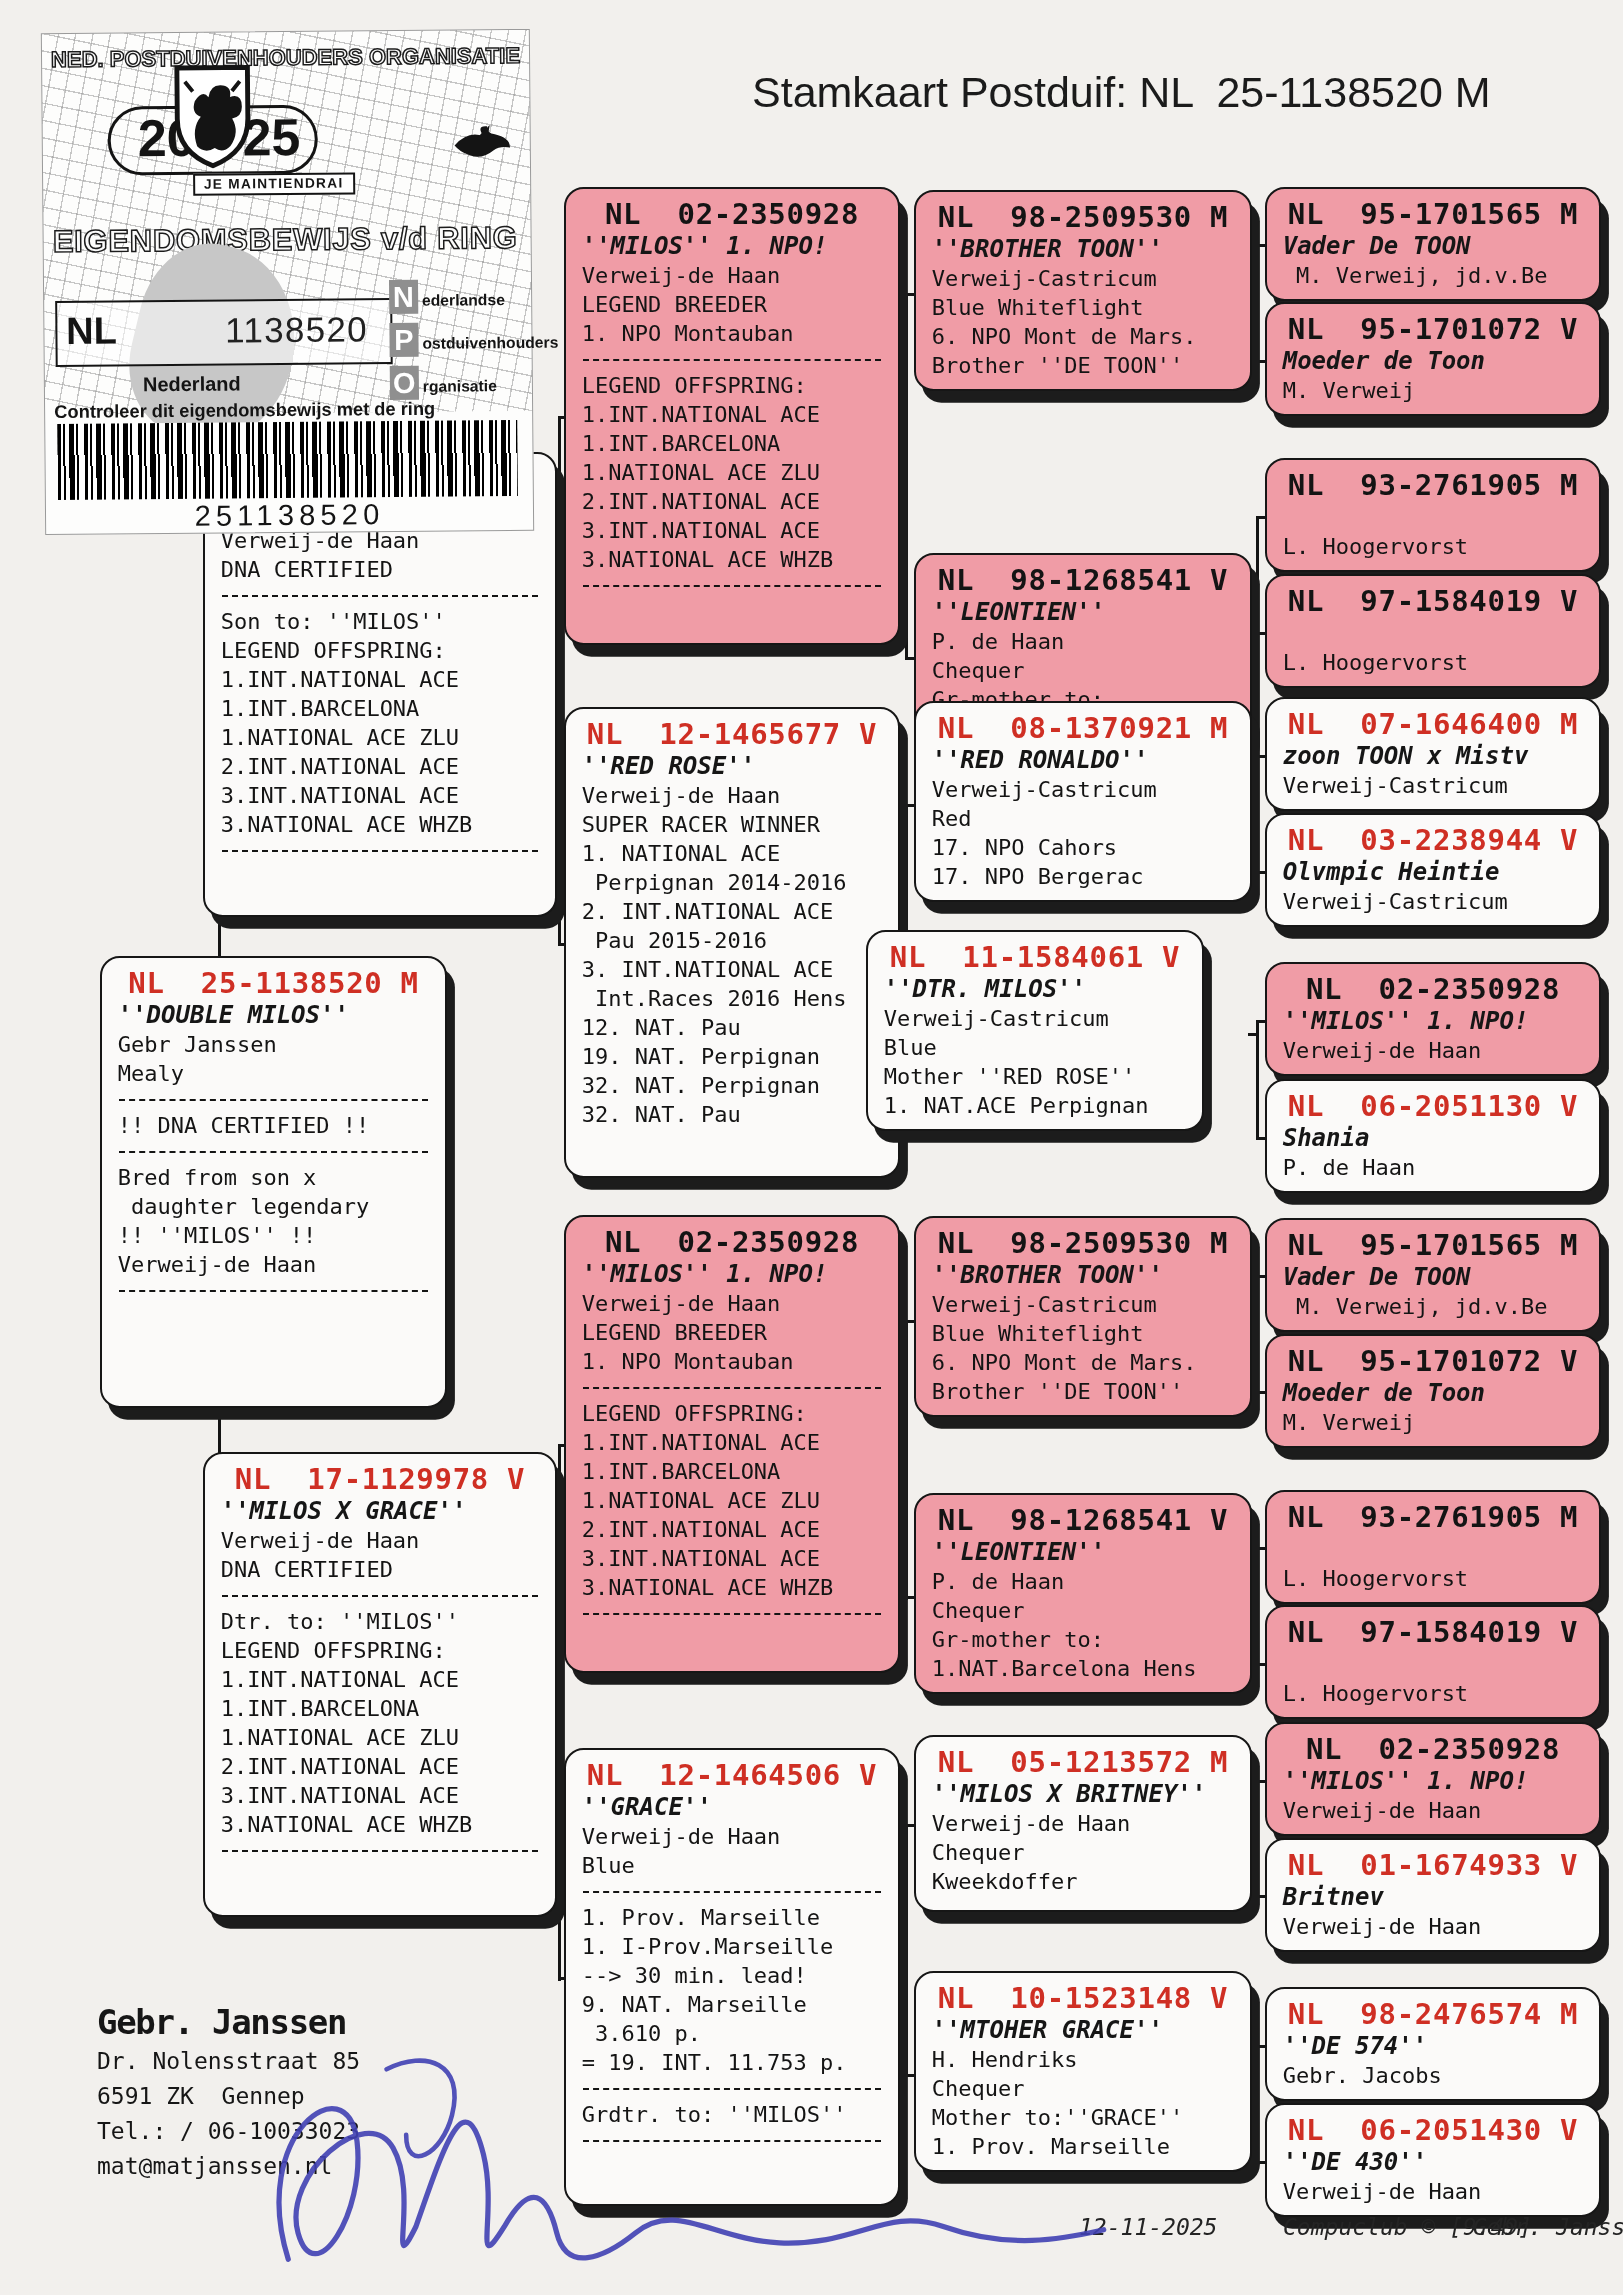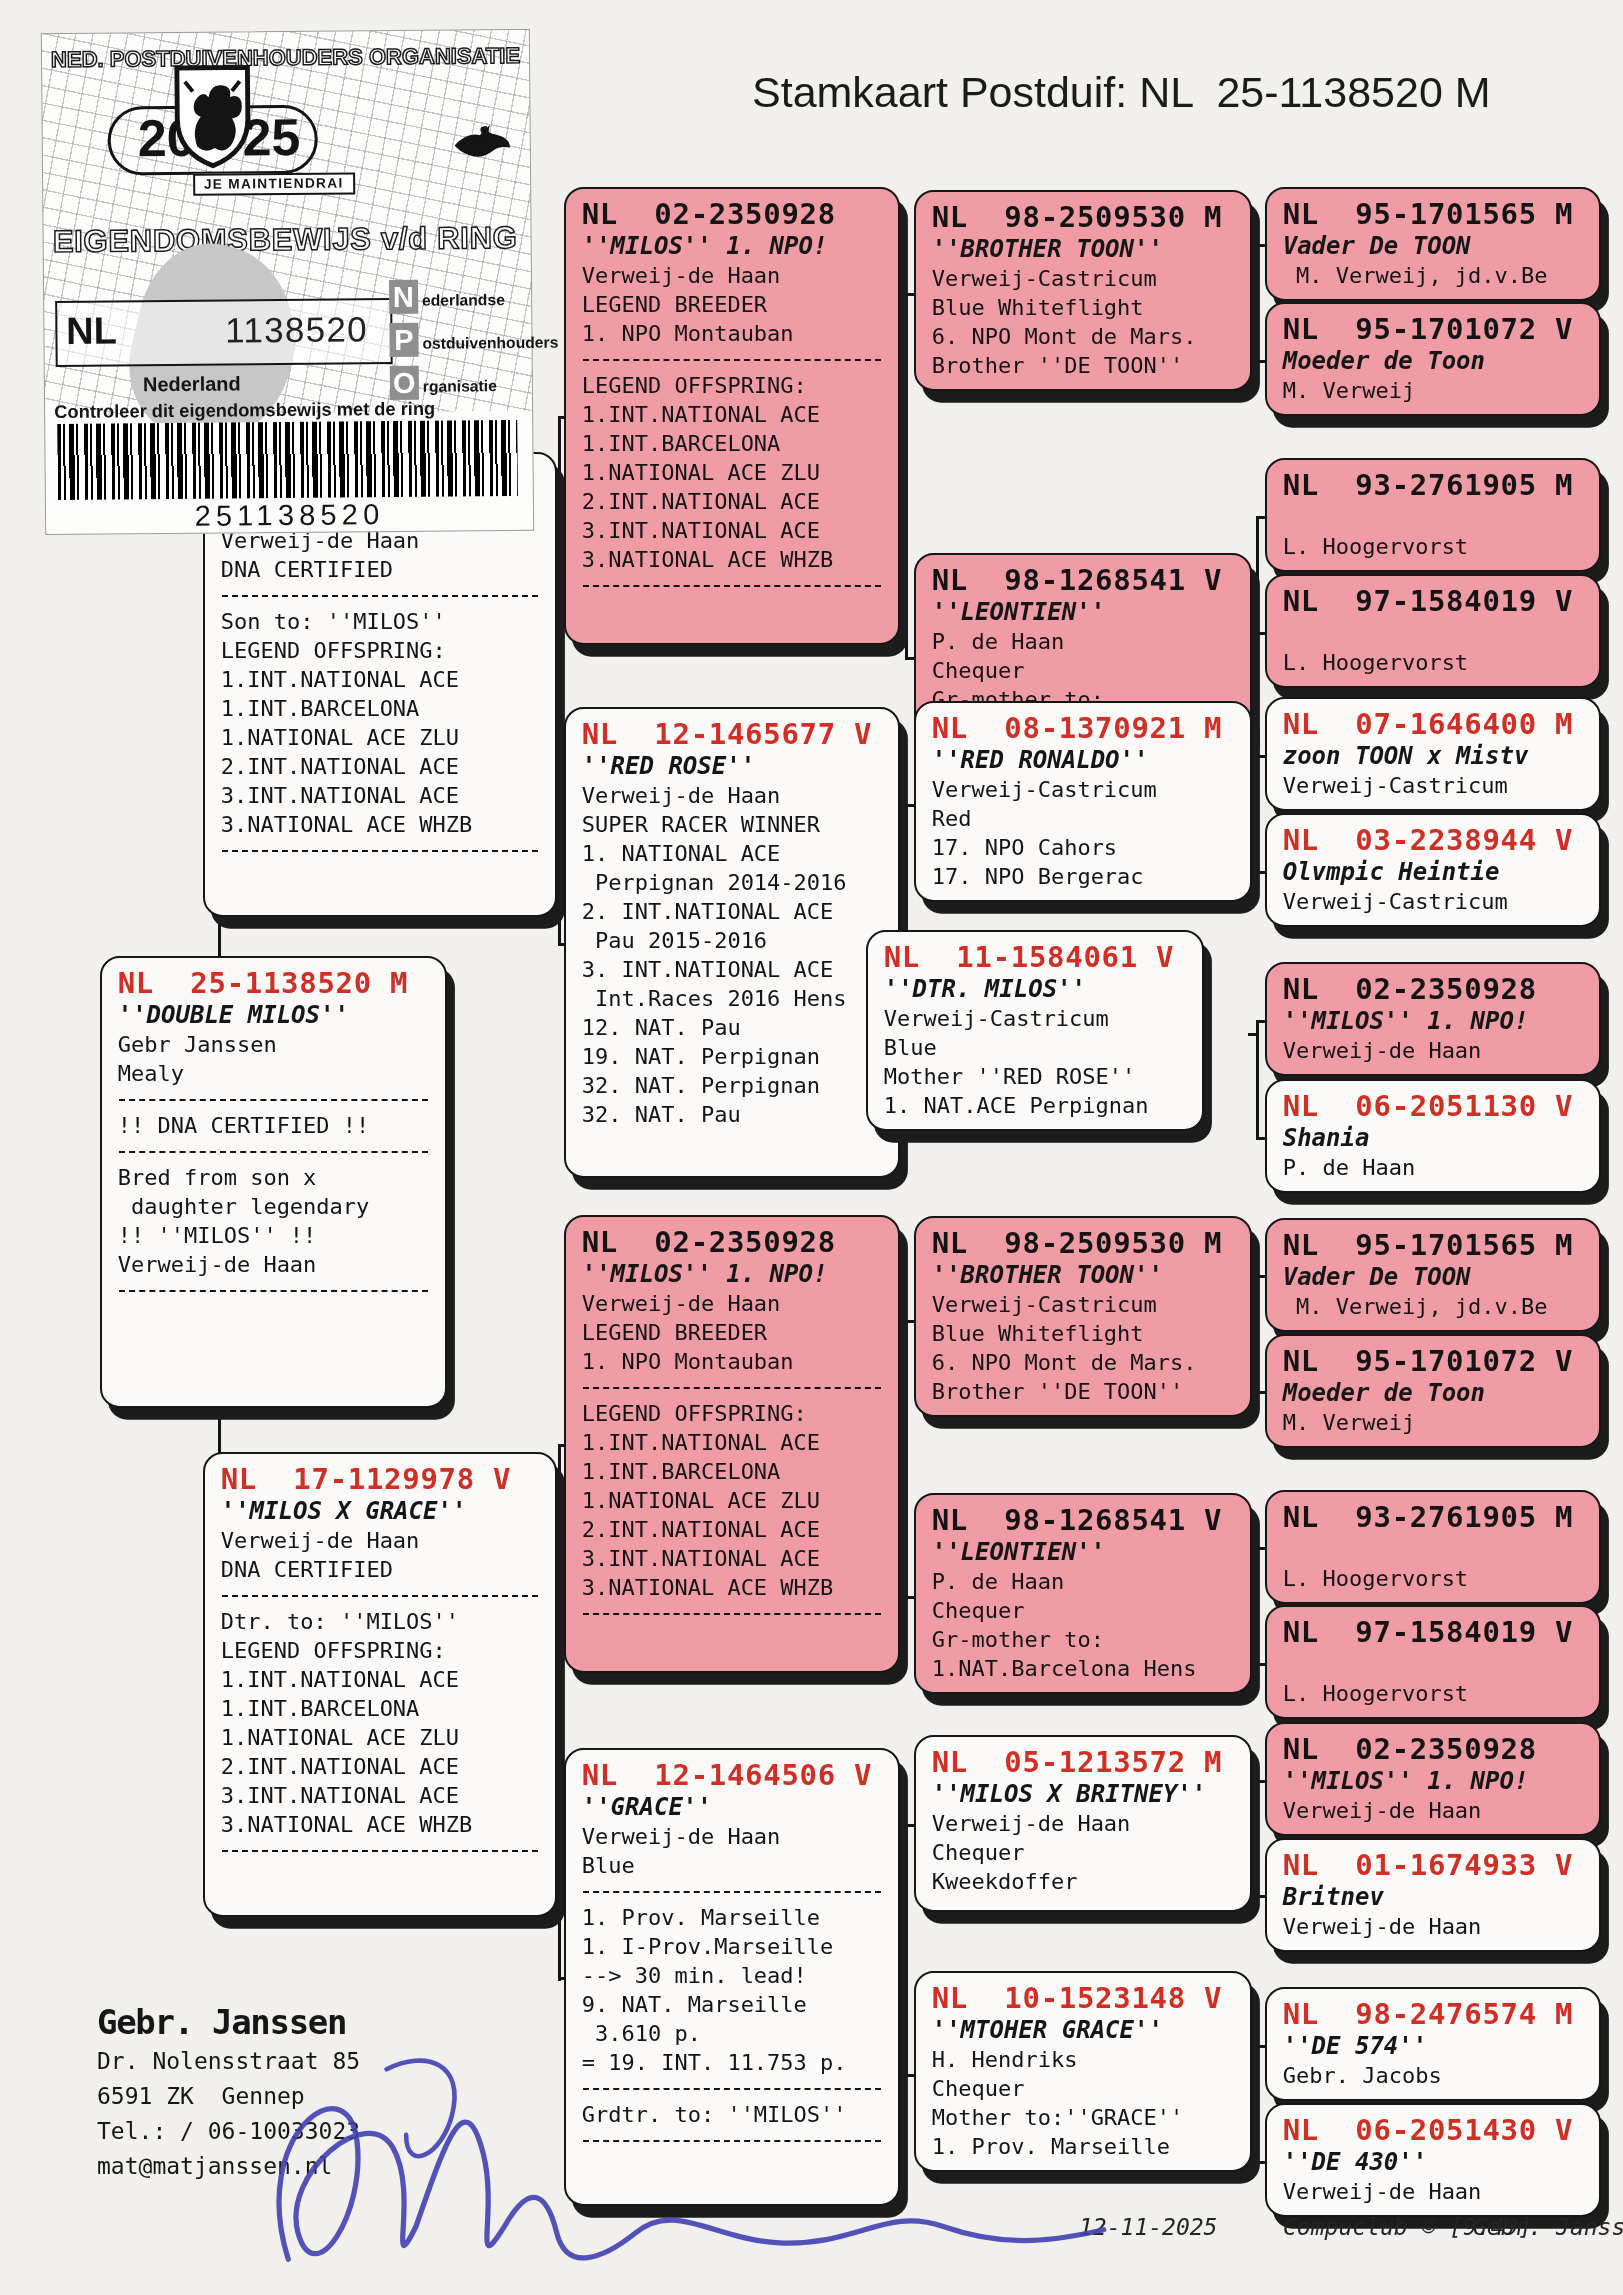--- a/index.html
+++ b/index.html
@@ -3,21 +3,21 @@
 <meta charset="utf-8">
 <style>
   html,body{margin:0;padding:0;background:#e7e5e2;}
   body{width:1623px;height:2295px;position:relative;overflow:hidden;
        font-family:"DejaVu Sans Mono",monospace;color:#161616;}
   .sheet{position:absolute;inset:0;background:#f2f0ed;}
   
   .pbox{position:absolute;background:#fbfaf9;border:2.6px solid #161616;border-radius:19.6px;
         box-shadow:7.9px 11.8px 0 #1c1c1c;padding:9.2px 15.7px;box-sizing:border-box;z-index:2;}
   .pbox.pink{background:#f09ca6;}
-  .ring{font-size:29px;line-height:33px;font-weight:bold;white-space:pre;letter-spacing:0.7px;}
+  .ring{font-size:29px;line-height:33px;font-weight:bold;white-space:pre;letter-spacing:0.7px;text-align:center;}
   .ring.red{color:#cf2f24;}
   .ring.blk{color:#141414;}
   .bname{font-size:24px;line-height:30px;font-weight:bold;font-style:italic;white-space:pre;}
   .bline{font-size:22px;line-height:29px;white-space:pre;color:#141414;}
   .dash{border-top:2.6px dashed #141414;margin:10.5px 1.3px;}
   .conn{position:absolute;background:#141414;z-index:1;}
   
   .title{position:absolute;left:752px;top:68px;font-family:"Liberation Sans",sans-serif;
          font-size:43px;color:#1b1b1b;white-space:pre;}
   

